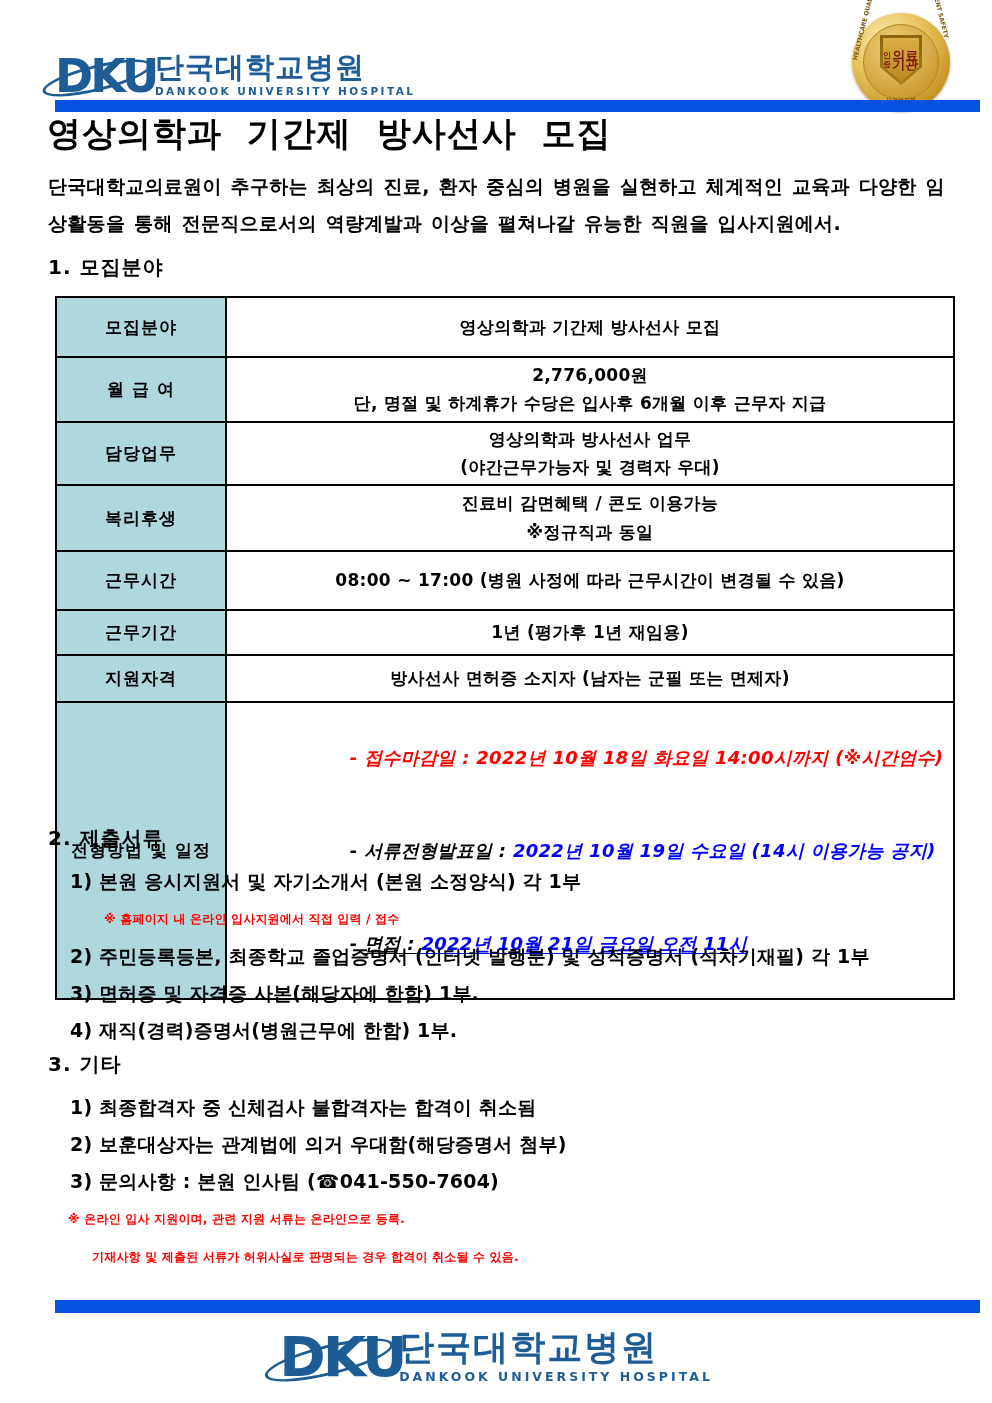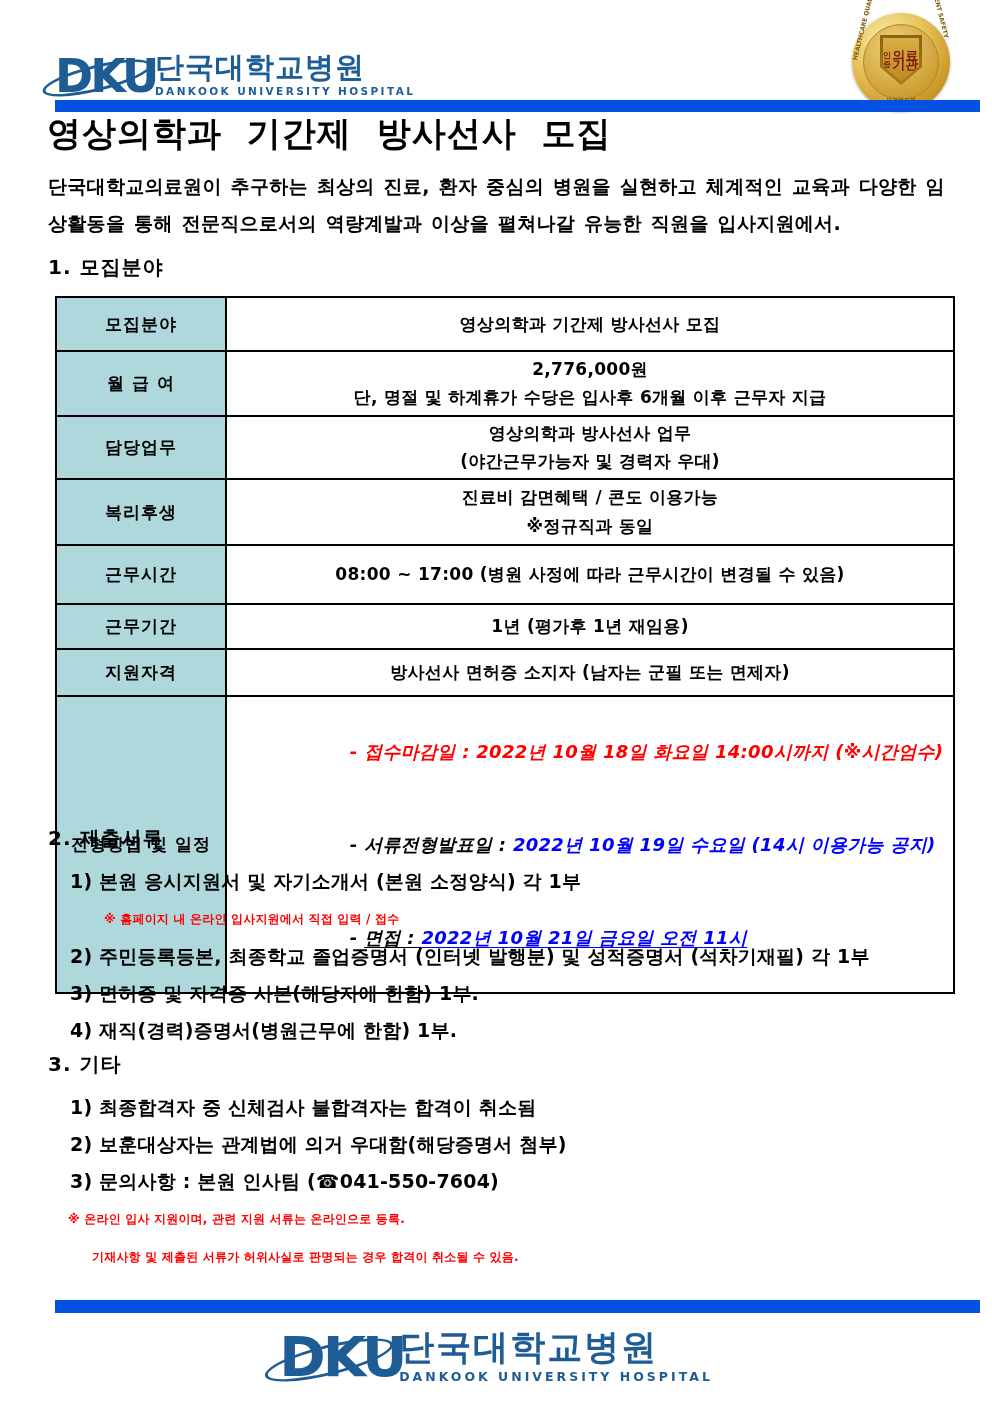--- a/index.html
+++ b/index.html
@@ -75,21 +75,21 @@
   .recruit-table {
     position:absolute; top:296px; left:55px; width:900px;
     border-collapse:collapse; table-layout:fixed;
   }
   .recruit-table td { border:2px solid #000; vertical-align:middle; }
   .td-label {
     width:170px; background:#AFD8DD; text-align:center;
     font-size:17px; font-weight:700; letter-spacing:1px;
   }
   .td-content { text-align:center; font-size:17px; font-weight:600; letter-spacing:0.3px; }
-  .r0 td { height:54px; } .r1 td { height:65px; } .r2 td { height:63px; }
+  .r0 td { height:60px; } .r1 td { height:65px; } .r2 td { height:63px; }
   .r3 td { height:66px; } .r4 td { height:59px; } .r5 td { height:45px; }
   .r6 td { height:47px; } .r7 td { height:110px; }
   .stack { display:flex; flex-direction:column; justify-content:space-evenly; height:100%; }
   .sch { text-align:left; padding:8px 6px 8px 44px;font-style:italic; }
   .sch-line { line-height:31px; font-size:18px; font-weight:700; white-space:pre-wrap; }
   .red  { color:#FF0000; }
   .blue { color:#0000FF; }
   .ul   { text-decoration:underline; text-underline-offset:3px; }
 
   

